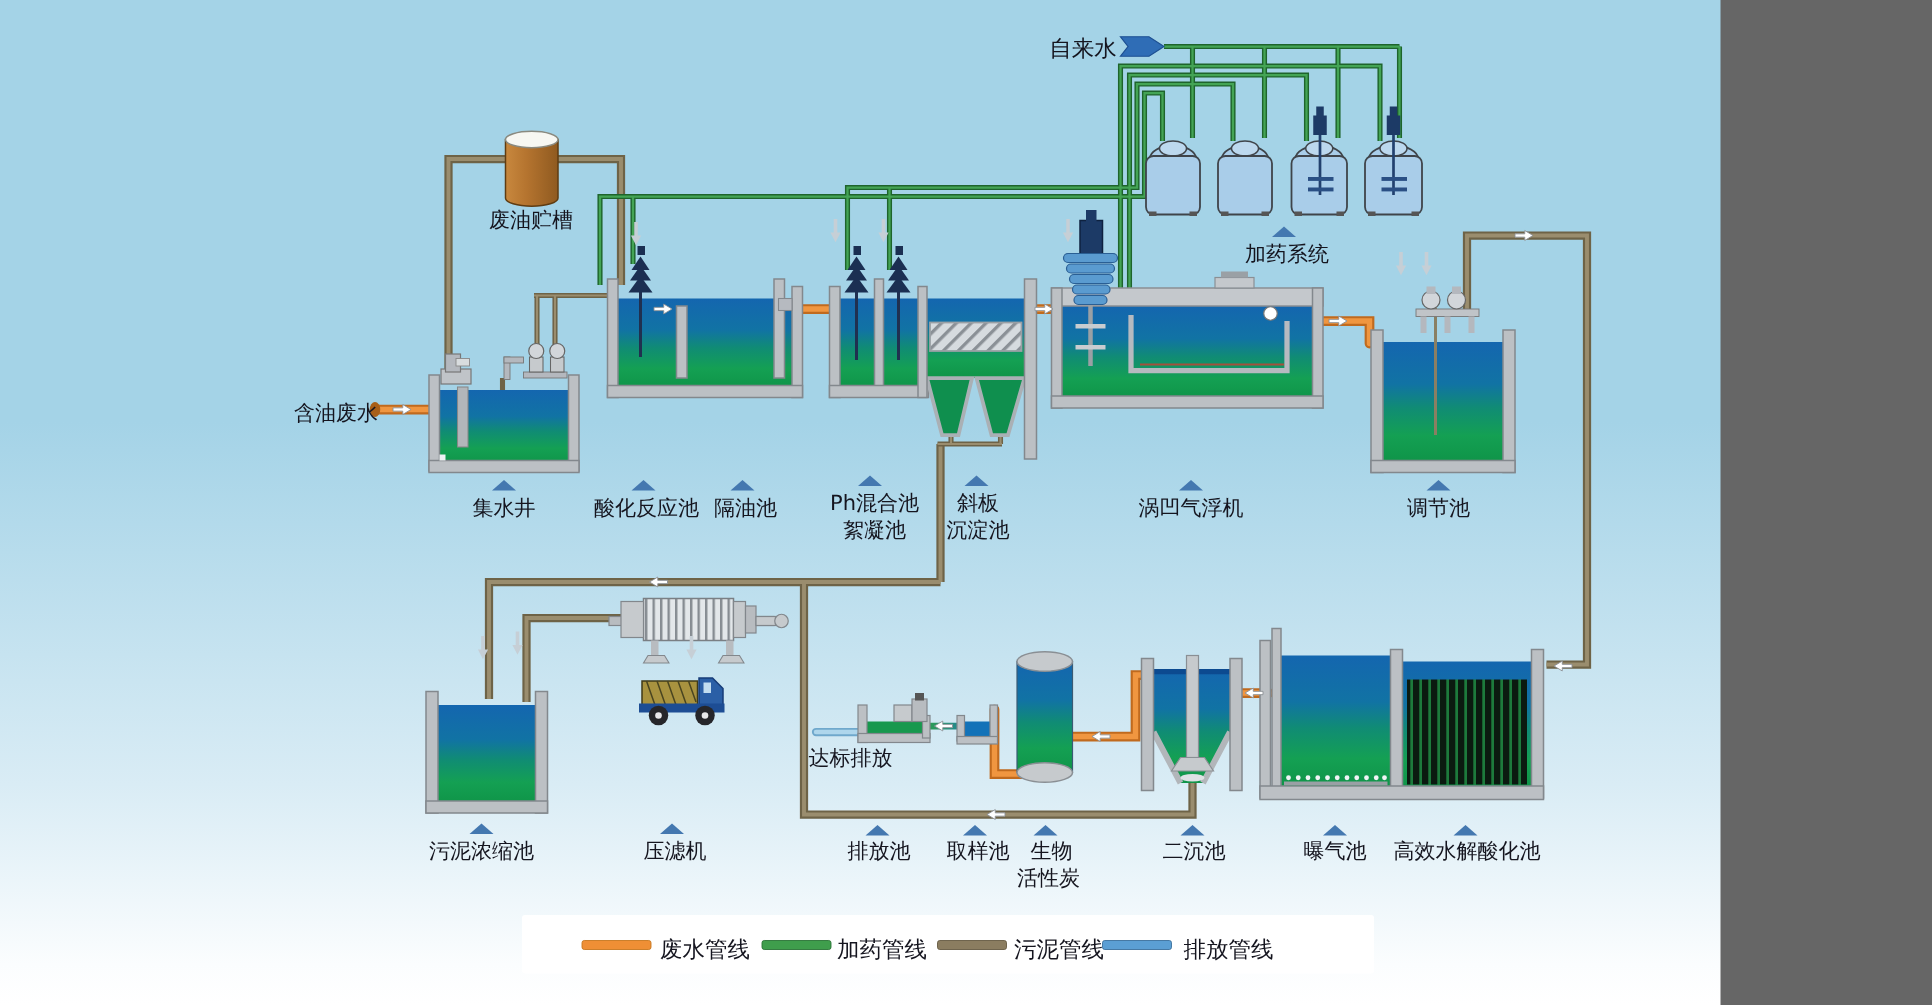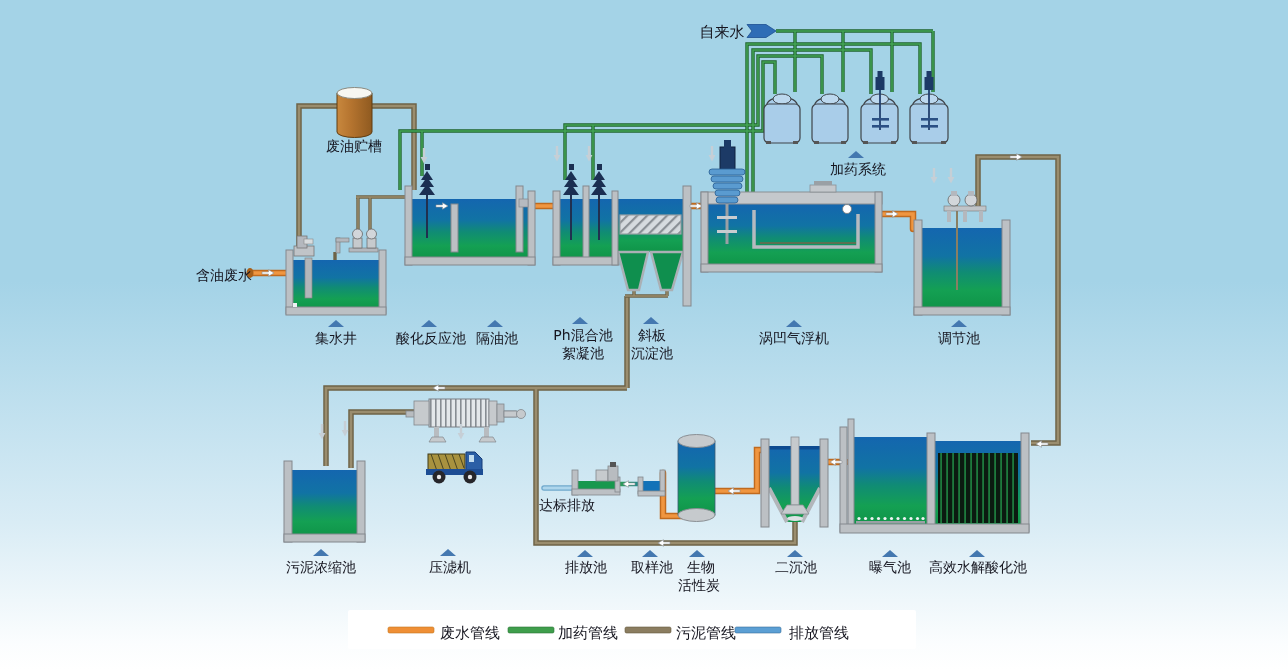--- a/index.html
+++ b/index.html
@@ -1,17 +1,17 @@
 <!DOCTYPE html>
 <html><head>
 <meta charset="utf-8">
 <style>
   html,body{margin:0;padding:0;background:#666;}
   .stage{
-    position:relative;width:1288px;height:670px;overflow:hidden;
+    position:relative;width:1147px;height:670px;overflow:hidden;
     font-family:"DejaVu Sans","Liberation Sans",sans-serif;
     text-align:center;
   }
   svg{display:block}
   text{fill:#15151f;font-family:"DejaVu Sans","Liberation Sans",sans-serif;}
   .lbl{font-size:14px;font-weight:500;}
   .lbl-lg{font-size:15px;font-weight:500;}
   .legend-lbl{font-size:15px;font-weight:500;}
 </style>
 </head>

